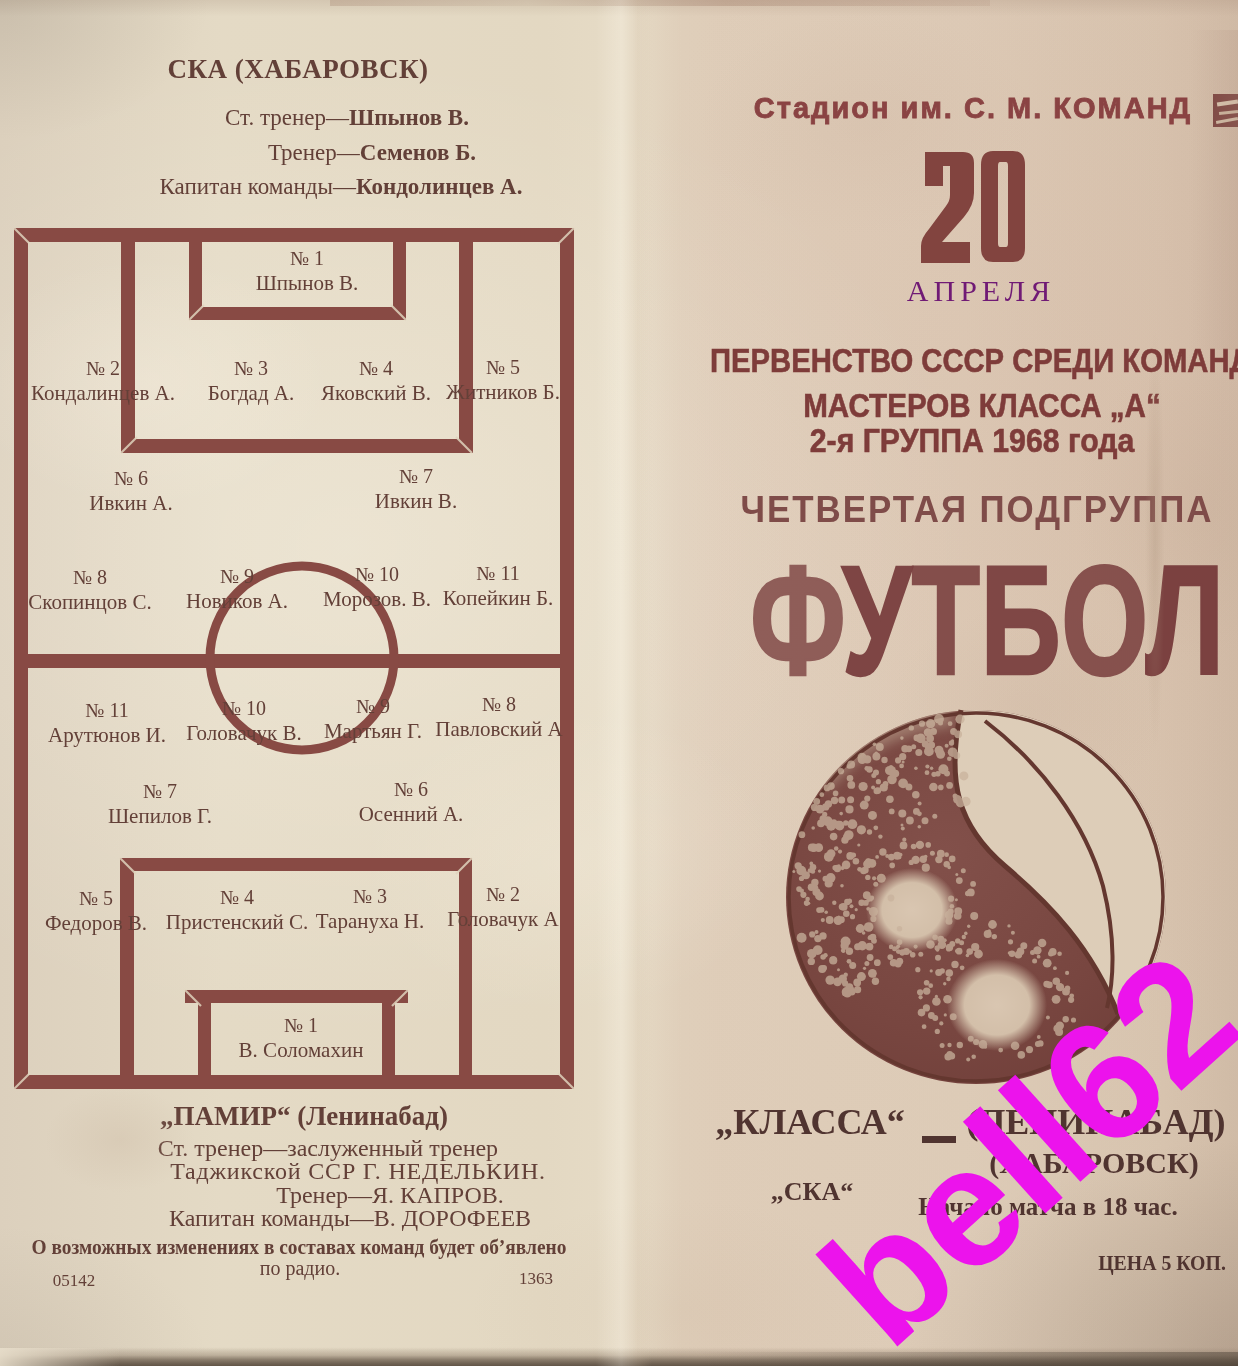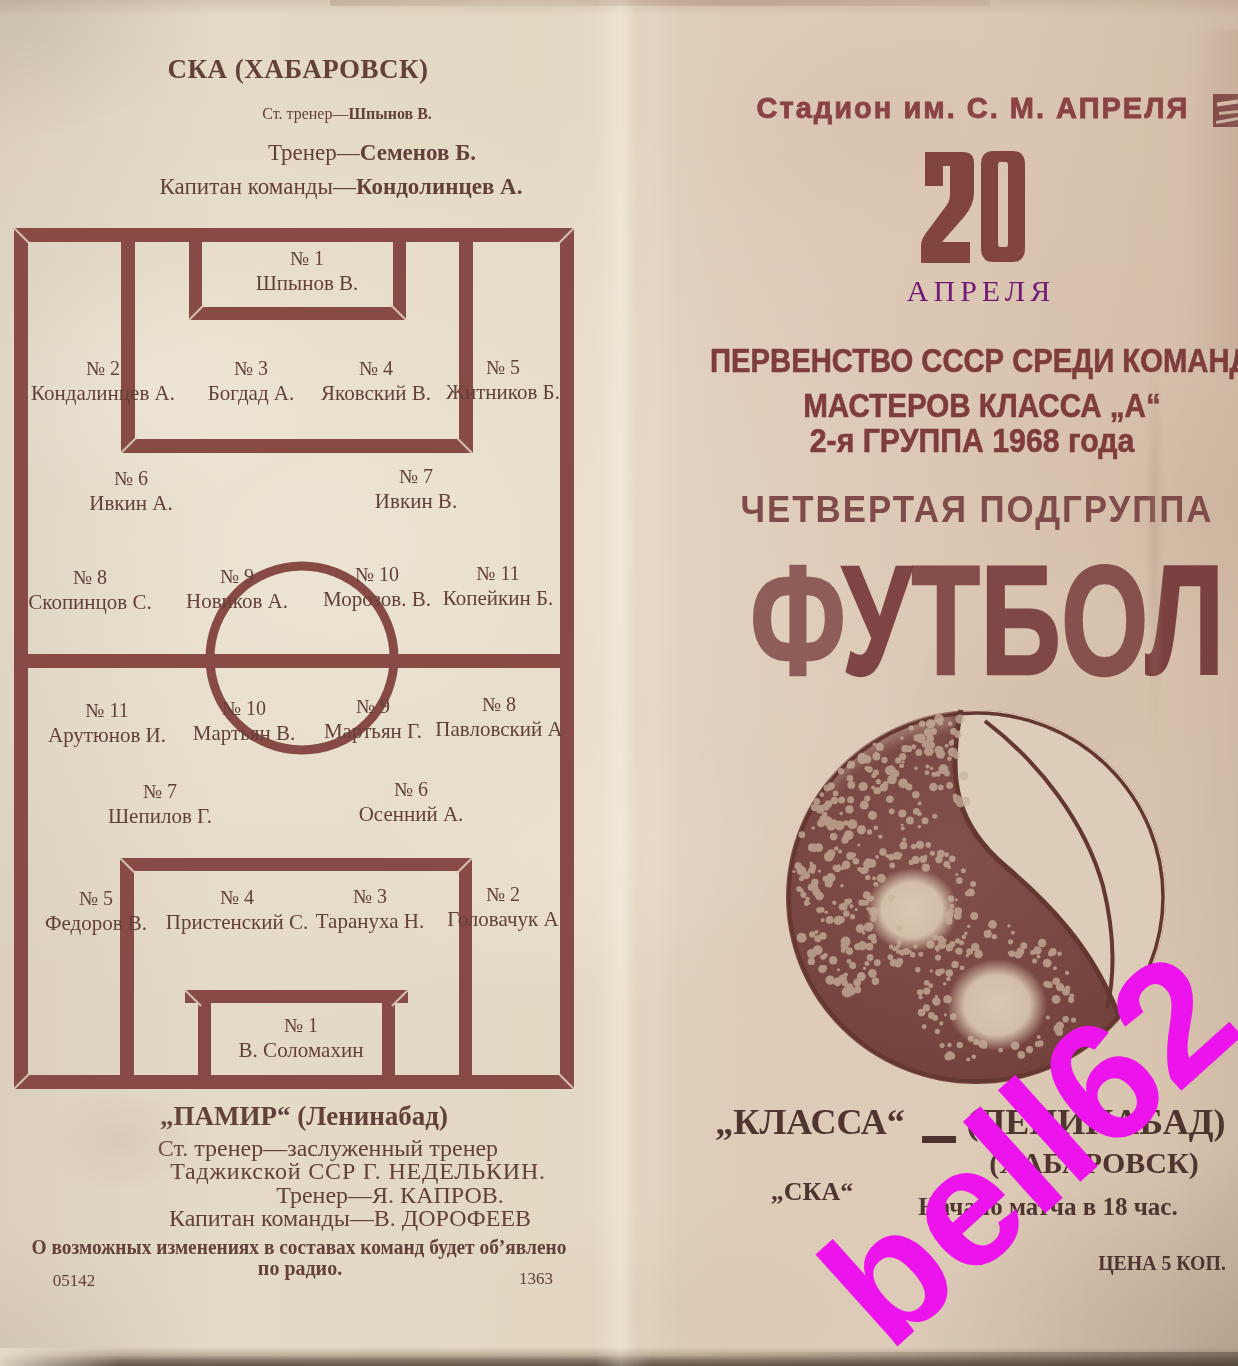--- a/index.html
+++ b/index.html
@@ -72,21 +72,21 @@
         <line x1="406" y1="320" x2="391" y2="305"></line>
     <line x1="120" y1="858" x2="136" y2="874"></line>
         <line x1="472" y1="858" x2="456" y2="874"></line>
     <line x1="185" y1="990" x2="201" y2="1006"></line>
         <line x1="408" y1="990" x2="392" y2="1006"></line>
   </g>
 </svg>
 
 <div class="abs ctr lt" style="left:298px;top:54px;font-size:27px;font-weight:bold;letter-spacing:0.5px;">СКА (ХАБАРОВСК)</div>
 
-<div class="abs ctr lt" style="left:347px;top:105px;font-size:16px;">Ст. тренер—<b>Шпынов В.</b></div>
+<div class="abs ctr lt" style="left:347px;top:105px;font-size:23px;">Ст. тренер—<b>Шпынов В.</b></div>
 
 <div class="abs ctr lt" style="left:372px;top:140px;font-size:23px;">Тренер—<b>Семенов Б.</b></div>
 
 <div class="abs ctr lt" style="left:341px;top:174px;font-size:23px;">Капитан команды—<b>Кондолинцев А.</b></div>
 
 <div class="pl" style="left:307px;top:246px;">
       <div>№ 1</div>
       <div>Шпынов В.</div>
     </div>
 
@@ -140,21 +140,21 @@
       <div>Копейкин Б.</div>
     </div>
 
 <div class="pl" style="left:107px;top:698px;">
       <div>№ 11</div>
       <div>Арутюнов И.</div>
     </div>
 
 <div class="pl" style="left:244px;top:696px;">
       <div>№ 10</div>
-      <div>Мартьян В.</div>
+      <div>Головачук В.</div>
     </div>
 
 <div class="pl" style="left:373px;top:694px;">
       <div>№ 9</div>
       <div>Мартьян Г.</div>
     </div>
 
 <div class="pl" style="left:499px;top:692px;">
       <div>№ 8</div>
       <div>Павловский А</div>
@@ -200,27 +200,27 @@
 <div class="abs ctr lt" style="left:328px;top:1135px;font-size:24px;">Ст. тренер—заслуженный тренер</div>
 
 <div class="abs ctr lt" style="left:358px;top:1158px;font-size:24px;letter-spacing:0.8px;">Таджикской ССР Г. НЕДЕЛЬКИН.</div>
 
 <div class="abs ctr lt" style="left:390px;top:1182px;font-size:24px;">Тренер—Я. КАПРОВ.</div>
 
 <div class="abs ctr lt" style="left:350px;top:1205px;font-size:24px;">Капитан команды—В. ДОРОФЕЕВ</div>
 
 <div class="abs lt" style="left:299px;top:1236px;font-size:20px;font-weight:bold;white-space:nowrap;transform:translateX(-50%) scaleX(0.97);transform-origin:center top;">О возможных изменениях в составах команд будет об’явлено</div>
 
-<div class="abs ctr lt" style="left:300px;top:1257px;font-size:20px;font-weight:bold;">по радио.</div>
+<div class="abs ctr lt" style="left:300px;top:1257px;font-size:20px;font-weight:normal;">по радио.</div>
 
 <div class="abs ctr lt" style="left:74px;top:1271px;font-size:17px;">05142</div>
 
 <div class="abs ctr lt" style="left:536px;top:1269px;font-size:17px;">1363</div>
 
-<div class="abs ctr sans" style="left:973px;top:92px;font-size:29px;font-weight:bold;letter-spacing:2px;color:#8a4343;-webkit-text-stroke:0.8px #8a4343;">Стадион им. С. М. АПРЕЛЯ</div>
+<div class="abs ctr sans" style="left:973px;top:92px;font-size:29px;font-weight:bold;letter-spacing:2px;color:#8a4343;-webkit-text-stroke:0.8px #8a4343;">Стадион им. С. М. КОМАНД</div>
 
 <div class="abs" style="left:1213px;top:94px;width:25px;height:33px;background:#7c4440;">
   <div class="abs" style="left:4px;top:7px;width:21px;height:4px;background:#d8c4ae;transform:rotate(-8deg);"></div>
   <div class="abs" style="left:6px;top:17px;width:19px;height:3px;background:#cbb59e;transform:rotate(-6deg);"></div>
   <div class="abs" style="left:3px;top:25px;width:22px;height:3px;background:#d0bba5;transform:rotate(-10deg);"></div>
 </div>
 
 <svg class="abs" style="left:900px;top:135px" width="145" height="145" viewBox="900 135 145 145">
   <g fill="#82443f">
 

